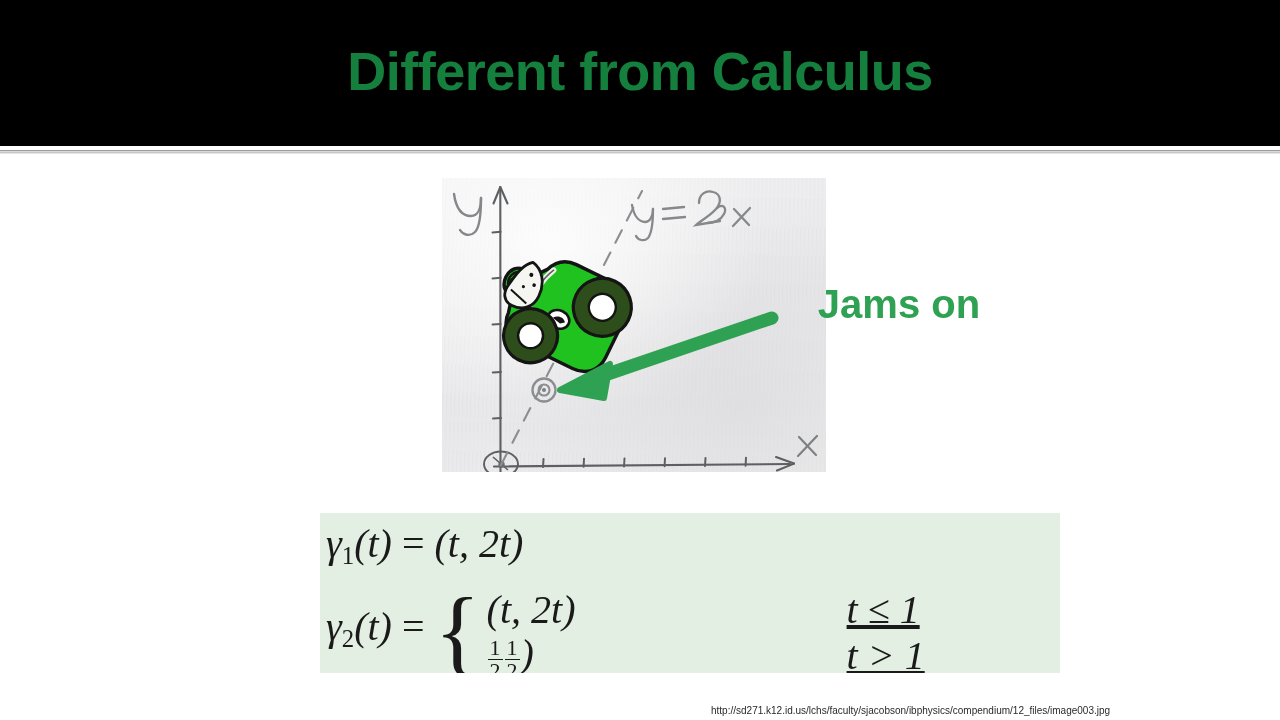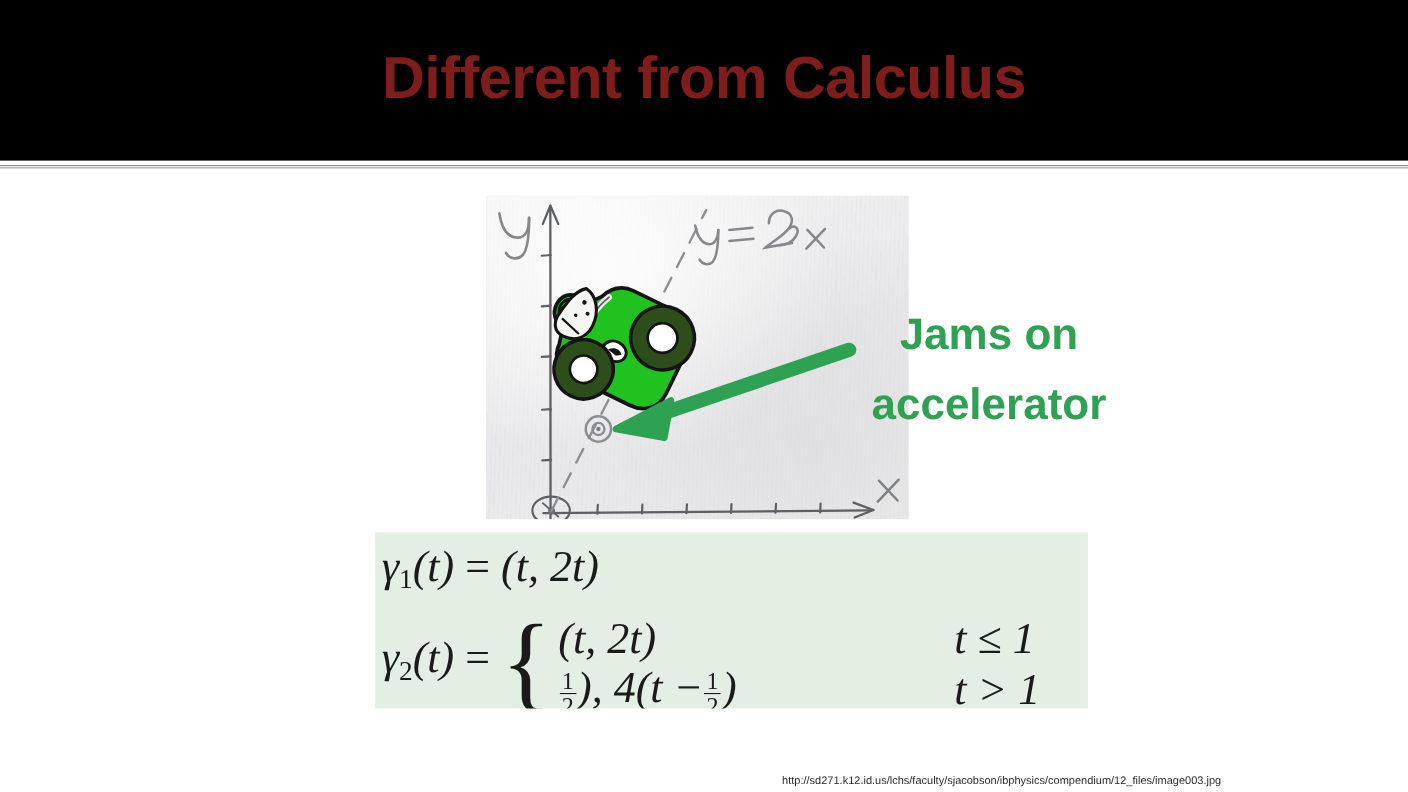--- a/index.html
+++ b/index.html
@@ -22,21 +22,21 @@
     width: 1280px;
     height: 146px;
     background: #000000;
   }
   #slide-title {
     position: absolute;
     left: 0;
     top: 44px;
     width: 1280px;
     text-align: center;
-    color: #7f1d1d;
+    color: #15803d;
     font-family: "Liberation Sans", sans-serif;
     font-weight: bold;
     font-size: 54px;
     letter-spacing: -0.5px;
     line-height: 1;
     white-space: nowrap;
   }
   #header-divider {
     position: absolute;
     left: 0;
@@ -97,28 +97,27 @@
     left: 548px;
     top: 306px;
     width: 240px;
     height: 100px;
   }
 
   
   #formula-box {
     position: absolute;
     left: 320px;
-    top: 484px;
-    width: 648px;
+    top: 513px;
+    width: 740px;
     height: 160px;
     background: #e3efe2;
     overflow: hidden;
     font-family: "Liberation Serif", serif;
     color: #1a1a1a;
-    margin-left: 21px;
   }
   .math {
     font-family: "Liberation Serif", serif;
     font-style: italic;
   }
   .mathup {
     font-family: "Liberation Serif", serif;
     font-style: normal;
   }
   #formula-line-1 {
@@ -153,21 +152,21 @@
   #cases-block {
     display: inline-block;
   }
   .case-row {
     display: flex;
     align-items: center;
     height: 46px;
     white-space: nowrap;
   }
   .case-expr { width: 360px; display: inline-block; }
-  .case-cond { display: inline-block; }
+  .case-cond { display: inline-block; text-decoration: underline; }
   .frac {
     display: inline-flex;
     flex-direction: column;
     align-items: center;
     vertical-align: middle;
     font-size: 22px;
     line-height: 1.0;
     margin: 0 1px;
     transform: translateY(1px);
   }
@@ -326,21 +325,20 @@
 
 <svg id="callout-arrow" viewBox="0 0 240 100">
   <g stroke="#2fa152" fill="#2fa152">
     <path d="M224 12 L48 72" stroke-width="13" stroke-linecap="round" fill="none"></path>
     <path d="M12 84 L62 58 L56 92 Z" stroke-width="6" stroke-linejoin="round"></path>
   </g>
 </svg>
 
 <div id="callout-text">
   <span id="callout-line-1">Jams on</span>
-  <span id="callout-line-2">accelerator</span>
 </div>
 
 <div id="formula-box">
 
   <div id="formula-line-1">
     <span class="math">γ</span><span class="sub">1</span><span class="math">(t)</span>
     <span class="mathup">=</span>
     <span class="math">(t, 2t)</span>
   </div>
 
@@ -351,21 +349,21 @@
 
     <span id="cases-block">
       <span class="case-row">
         <span class="case-expr math">(t, 2t)</span>
         <span class="case-cond math">t ≤ 1</span>
       </span>
       <span class="case-row">
         <span class="case-expr"><span class="frac">
               <span class="num mathup">1</span>
               <span class="den mathup">2</span>
-            </span><span class="math">), 4(t −</span><span class="frac">
+            </span><span class="frac">
               <span class="num mathup">1</span>
               <span class="den mathup">2</span>
             </span><span class="math">)</span></span>
         <span class="case-cond math">t &gt; 1</span>
       </span>
     </span>
   </div>
 </div>
 
 <div id="source-url">http://sd271.k12.id.us/lchs/faculty/sjacobson/ibphysics/compendium/12_files/image003.jpg</div>

